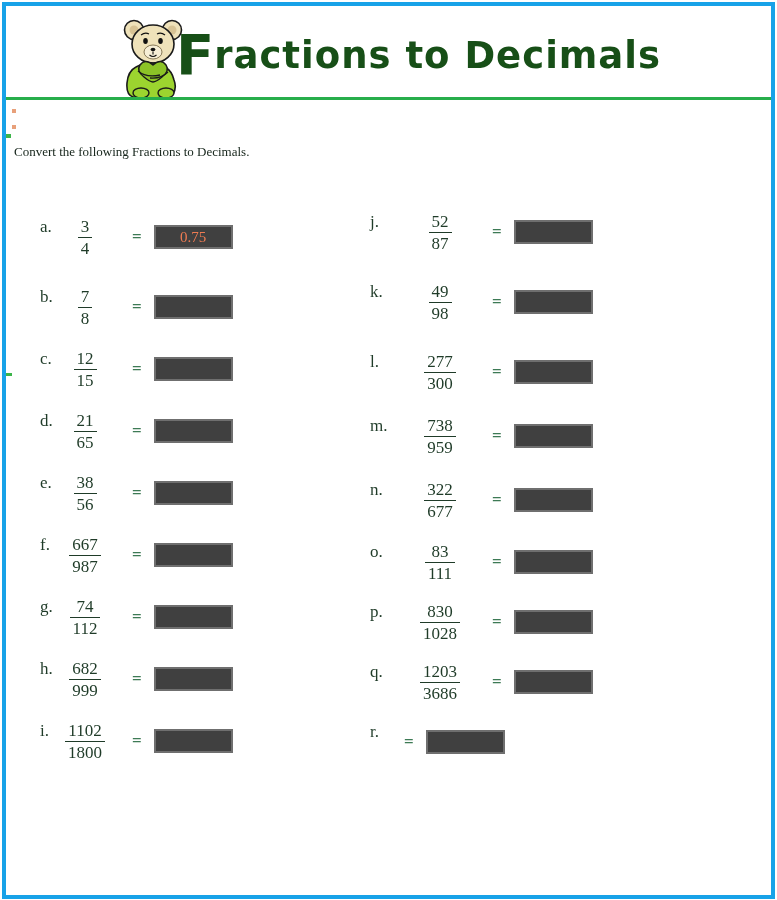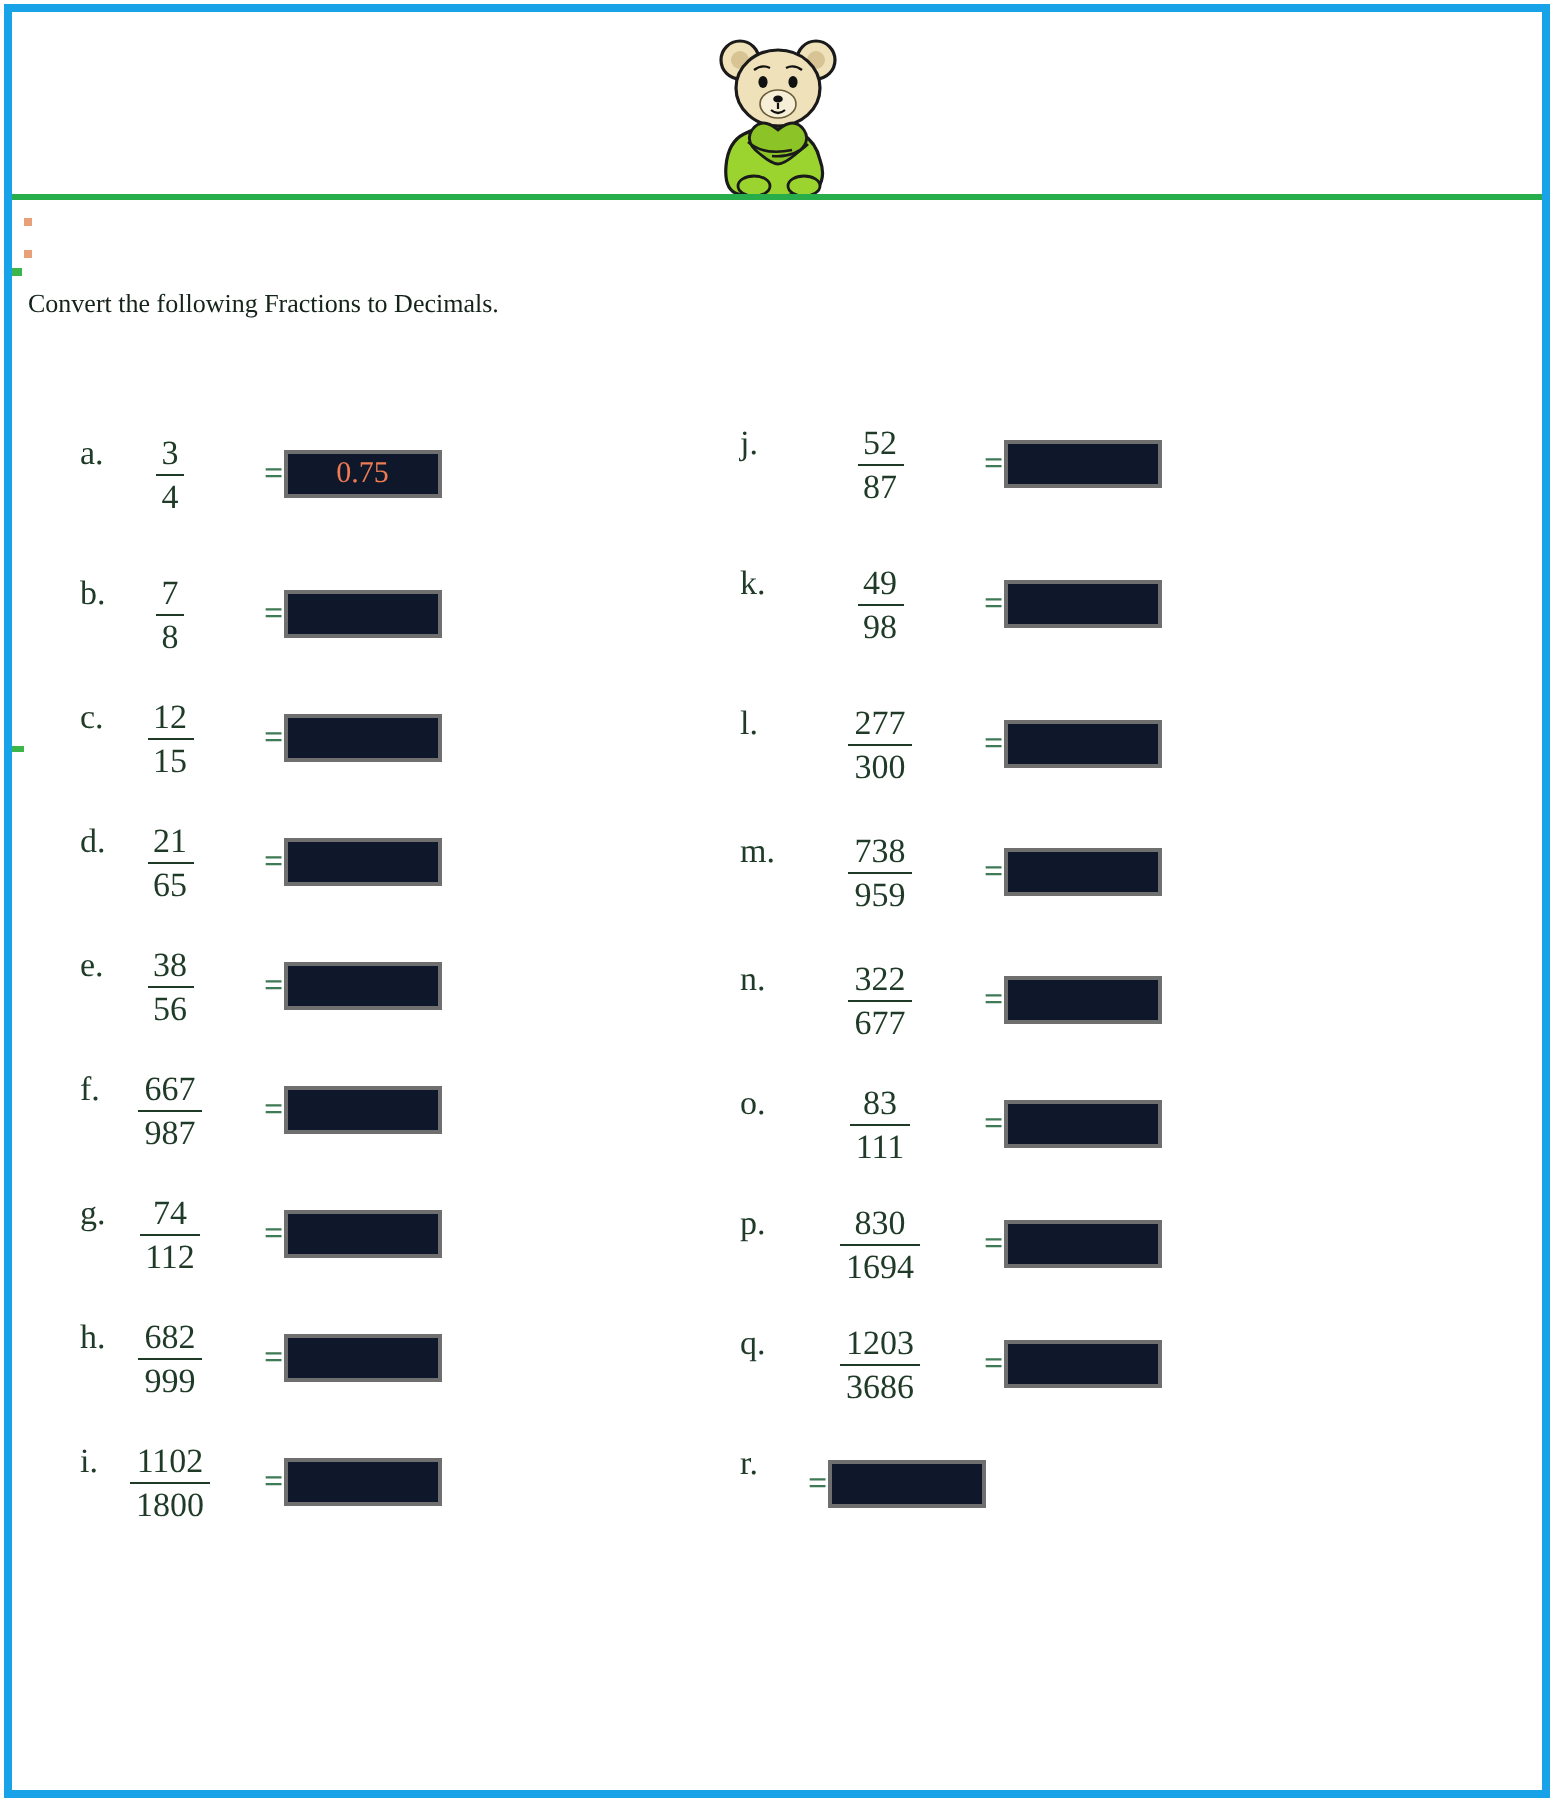--- a/index.html
+++ b/index.html
@@ -50,22 +50,22 @@
   .col-right .frac-slot{width:88px;justify-content:center;}
   .fraction{display:inline-block;text-align:center;font-size:17px;color:#1f3b28;line-height:21px;}
   .fraction .num{display:block;border-bottom:1.6px solid #1f3b28;padding:0 3px;}
   .fraction .den{display:block;padding:0 3px;}
   .equals{
     font-size:17px;color:#3d7a55;flex:0 0 auto;font-weight:bold;
   }
   .col-left .equals{margin-left:28px;}
   .col-right .equals{margin-left:8px;}
   .answer-box{
-    width:75px;height:20px;flex:0 0 auto;
-    border:2px solid #6f6f6f;background:#0f172a;
+    width:75px;height:20px;margin-left:12px;flex:0 0 auto;
+    border:2px solid #6f6f6f;background:#404040;
     display:flex;align-items:center;justify-content:center;
   }
   .answer{font-size:15px;color:#ef7b52;}
   
   .speck{position:absolute;}
   .speck.s1{left:6px;top:103px;width:4px;height:4px;background:#e8a07a;}
   .speck.s2{left:6px;top:119px;width:4px;height:4px;background:#e8a07a;}
   .speck.s3{left:0px;top:128px;width:5px;height:4px;background:#3cb54a;}
   .speck.s4{left:0px;top:367px;width:6px;height:3px;background:#3cb54a;}
 </style>
@@ -96,20 +96,21 @@
       <path d="M20 52 q-8 4 -9 16 q-1 12 6 14 q6 2 11 0 q9 3 17 0 q8 2 12 -3 q4 -6 1 -14 q-2 -9 -9 -13 q-14 -8 -29 0 z" fill="#9cd42f" stroke="#1a1a1a" stroke-width="1.6"></path>
 
       <path d="M37 50 q-8 -7 -13 0 q-4 6 4 12 q6 5 9 5 q3 0 9 -5 q8 -6 4 -12 q-5 -7 -13 0 z" fill="#8cc327" stroke="#1a1a1a" stroke-width="1.4"></path>
 
       <path d="M22 56 q8 7 22 4" fill="none" stroke="#1a1a1a" stroke-width="1.3"></path>
       <path d="M52 57 q-7 7 -18 6" fill="none" stroke="#1a1a1a" stroke-width="1.3"></path>
 
       <ellipse cx="25" cy="78" rx="8" ry="5" fill="#9cd42f" stroke="#1a1a1a" stroke-width="1.4"></ellipse>
       <ellipse cx="50" cy="78" rx="8" ry="5" fill="#9cd42f" stroke="#1a1a1a" stroke-width="1.4"></ellipse>
     </svg>
+    <div class="title"><span class="bigF">F</span><span>ractions to Decimals</span></div>
   </div>
 
   <div class="green-rule"></div>
 
   <div class="instruction">Convert the following Fractions to Decimals.</div>
 
   <div class="col col-left">
 
     <div class="row">
       <span class="letter">a.</span>
@@ -323,21 +324,21 @@
       <span class="answer-box">
           <span class="answer"></span>
         </span>
     </div>
 
     <div class="row">
       <span class="letter">p.</span>
       <span class="frac-slot">
           <span class="fraction">
             <span class="num">830</span>
-            <span class="den">1694</span>
+            <span class="den">1028</span>
           </span>
         </span>
       <span class="equals">=</span>
       <span class="answer-box">
           <span class="answer"></span>
         </span>
     </div>
 
     <div class="row">
       <span class="letter">q.</span>

